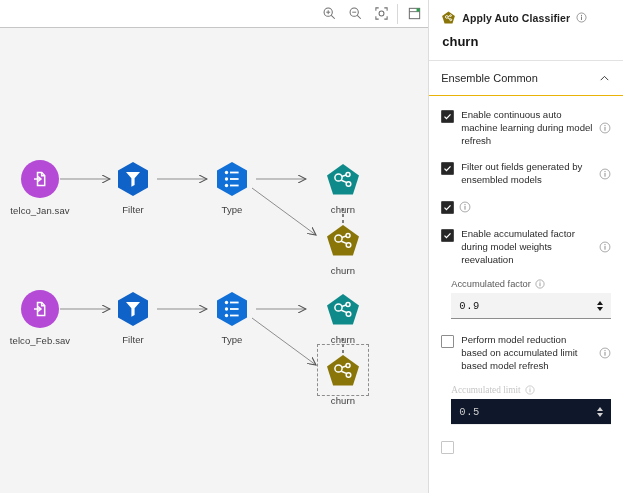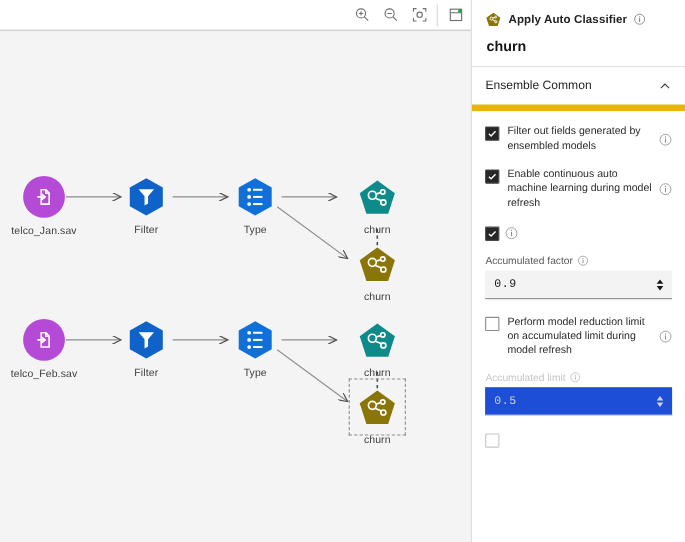--- a/index.html
+++ b/index.html
@@ -60,52 +60,52 @@
   .panel-title-row .ptxt{
     font-size:10.5px;color:#222;font-weight:600;letter-spacing:.1px;
   }
   .node-name{
     margin:9px 0 11px 1px;font-size:13px;color:#161616;font-weight:600;
   }
   .panel-divider{height:1px;background:#e2e2e2;width:100%;}
 
   .accordion{
     margin:0;padding:0 12px;height:34px;display:flex;align-items:center;
-    justify-content:space-between;border-bottom:6px solid #eab308;
+    justify-content:space-between;border-bottom:1px solid #eab308;
     cursor:pointer;
   }
   .accordion .atxt{font-size:11px;color:#262626;}
 
   .panel-body{padding:12px 12px 0 12px;}
 
   .opt{display:flex;align-items:flex-start;margin-bottom:13px;}
   .cb{
     width:11px;height:11px;flex:0 0 11px;margin-top:2px;
     border:1px solid #4a4a4a;background:#262626;border-radius:1px;
     display:flex;align-items:center;justify-content:center;
   }
   .cb.off{background:#ffffff;border:1px solid #8d8d8d;}
   .cb.disabled{border-color:#c6c6c6;background:#ffffff;}
   .opt-label{
     flex:1;margin-left:7px;font-size:9.6px;line-height:13px;color:#2b2b2b;
   }
   .opt.disabled .opt-label{color:#c0c0c0;}
   .info{flex:0 0 12px;margin-left:5px;margin-top:1px;align-self:center;cursor:pointer;}
 
-  .field{margin:2px 0 14px 0;}
+  .field{margin:2px 0 14px 10px;}
   .field-label{
     font-size:9.3px;color:#5a5a5a;display:flex;align-items:center;gap:4px;
     margin-bottom:4px;
   }
-  .field.disabled .field-label{color:#c6c6c6;}
+  .field.disabled .field-label{color:#c6c6c6;font-family:Liberation Serif, serif;}
   .num{
     position:relative;height:26px;background:#f3f3f3;border-bottom:1px solid #8d8d8d;
     display:flex;align-items:center;padding:0 8px;box-sizing:border-box;
   }
-  .field.disabled .num{background:#1d4ed8;border-bottom:1px solid #ededed;}
+  .field.disabled .num{background:#0f172a;border-bottom:1px solid #ededed;}
   .num .val{
     font-family:"Liberation Mono","DejaVu Sans Mono",monospace;
     font-size:10.5px;color:#161616;letter-spacing:.6px;text-align:right;
   }
   .field.disabled .num .val{color:#cdcdcd;}
   .spin{position:absolute;right:8px;top:50%;transform:translateY(-50%);
         display:flex;flex-direction:column;gap:2px;cursor:pointer;}
   .tri{width:0;height:0;border-left:3.5px solid transparent;border-right:3.5px solid transparent;}
   .tri.up{border-bottom:4px solid #161616;}
   .tri.dn{border-top:4px solid #161616;}
@@ -363,61 +363,76 @@
     </div>
 
     <div class="panel-body">
 
       <div class="opt">
         <span class="cb">
           <svg width="9" height="9" viewBox="0 0 12 12">
               <path d="M2 6.2 L4.6 8.8 L10 3.2" fill="none" stroke="#fff" stroke-width="1.7"></path>
             </svg>
         </span>
+        <span class="opt-label">Enable continuous auto machine learning during model refresh</span>
+        <span class="info">
+          <svg width="12" height="12" viewBox="0 0 16 16">
+            <circle cx="8" cy="8" r="6.6" fill="none" stroke="#8d8d8d" stroke-width="1"></circle>
+            <circle cx="8" cy="4.8" r="0.85" fill="#8d8d8d"></circle>
+            <rect x="7.35" y="6.6" width="1.3" height="5" fill="#8d8d8d"></rect>
+          </svg>
+        </span>
+      </div>
+
+      <div class="opt">
+        <span class="cb">
+          <svg width="9" height="9" viewBox="0 0 12 12">
+              <path d="M2 6.2 L4.6 8.8 L10 3.2" fill="none" stroke="#fff" stroke-width="1.7"></path>
+            </svg>
+        </span>
         <span class="opt-label">Filter out fields generated by ensembled models</span>
         <span class="info">
           <svg width="12" height="12" viewBox="0 0 16 16">
             <circle cx="8" cy="8" r="6.6" fill="none" stroke="#8d8d8d" stroke-width="1"></circle>
             <circle cx="8" cy="4.8" r="0.85" fill="#8d8d8d"></circle>
             <rect x="7.35" y="6.6" width="1.3" height="5" fill="#8d8d8d"></rect>
           </svg>
         </span>
       </div>
 
       <div class="opt">
         <span class="cb">
           <svg width="9" height="9" viewBox="0 0 12 12">
               <path d="M2 6.2 L4.6 8.8 L10 3.2" fill="none" stroke="#fff" stroke-width="1.7"></path>
             </svg>
         </span>
-        <span class="opt-label">Enable continuous auto machine learning during model refresh</span>
         <span class="info">
           <svg width="12" height="12" viewBox="0 0 16 16">
             <circle cx="8" cy="8" r="6.6" fill="none" stroke="#8d8d8d" stroke-width="1"></circle>
             <circle cx="8" cy="4.8" r="0.85" fill="#8d8d8d"></circle>
             <rect x="7.35" y="6.6" width="1.3" height="5" fill="#8d8d8d"></rect>
           </svg>
         </span>
       </div>
 
       <div class="opt">
         <span class="cb">
           <svg width="9" height="9" viewBox="0 0 12 12">
               <path d="M2 6.2 L4.6 8.8 L10 3.2" fill="none" stroke="#fff" stroke-width="1.7"></path>
             </svg>
         </span>
+        <span class="opt-label">Enable accumulated factor during model weights reevaluation</span>
         <span class="info">
           <svg width="12" height="12" viewBox="0 0 16 16">
             <circle cx="8" cy="8" r="6.6" fill="none" stroke="#8d8d8d" stroke-width="1"></circle>
             <circle cx="8" cy="4.8" r="0.85" fill="#8d8d8d"></circle>
             <rect x="7.35" y="6.6" width="1.3" height="5" fill="#8d8d8d"></rect>
           </svg>
         </span>
       </div>
-
 
       <div class="field">
         <div class="field-label">
           <span>Accumulated factor</span>
           <span>
             <svg width="10" height="10" viewBox="0 0 16 16">
               <circle cx="8" cy="8" r="6.6" fill="none" stroke="#8d8d8d" stroke-width="1.1"></circle>
               <circle cx="8" cy="4.8" r="0.9" fill="#8d8d8d"></circle>
               <rect x="7.3" y="6.6" width="1.4" height="5" fill="#8d8d8d"></rect>
             </svg>
@@ -427,21 +442,21 @@
           <span class="val">0.9</span>
           <span class="spin">
             <span class="tri up"></span>
             <span class="tri dn"></span>
           </span>
         </div>
       </div>
 
       <div class="opt">
         <span class="cb off"></span>
-        <span class="opt-label">Perform model reduction limit on accumulated limit during model refresh</span>
+        <span class="opt-label">Perform model reduction based on accumulated limit based model refresh</span>
         <span class="info">
           <svg width="12" height="12" viewBox="0 0 16 16">
             <circle cx="8" cy="8" r="6.6" fill="none" stroke="#8d8d8d" stroke-width="1"></circle>
             <circle cx="8" cy="4.8" r="0.85" fill="#8d8d8d"></circle>
             <rect x="7.35" y="6.6" width="1.3" height="5" fill="#8d8d8d"></rect>
           </svg>
         </span>
       </div>
 
       <div class="field disabled">

